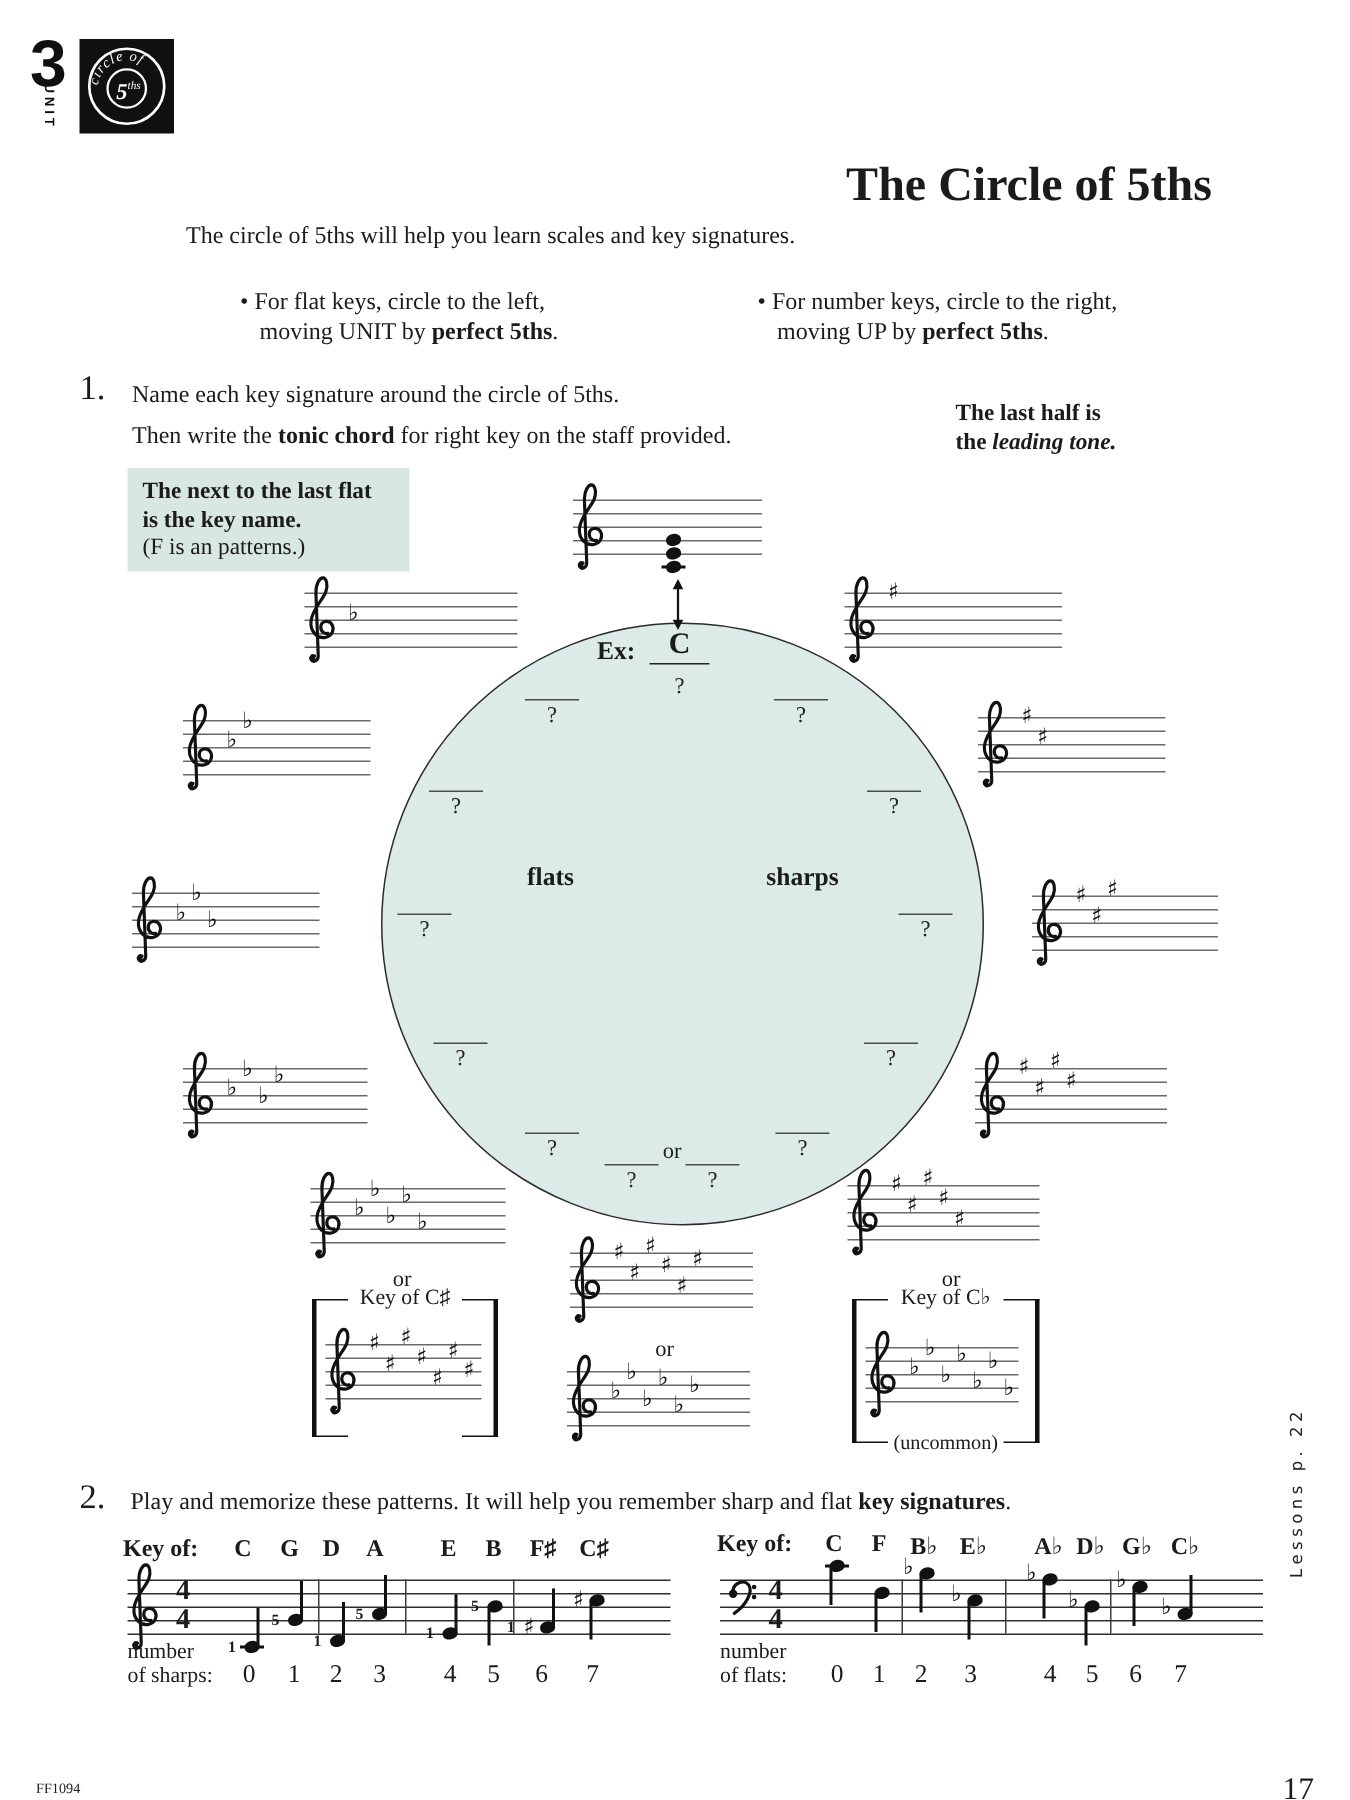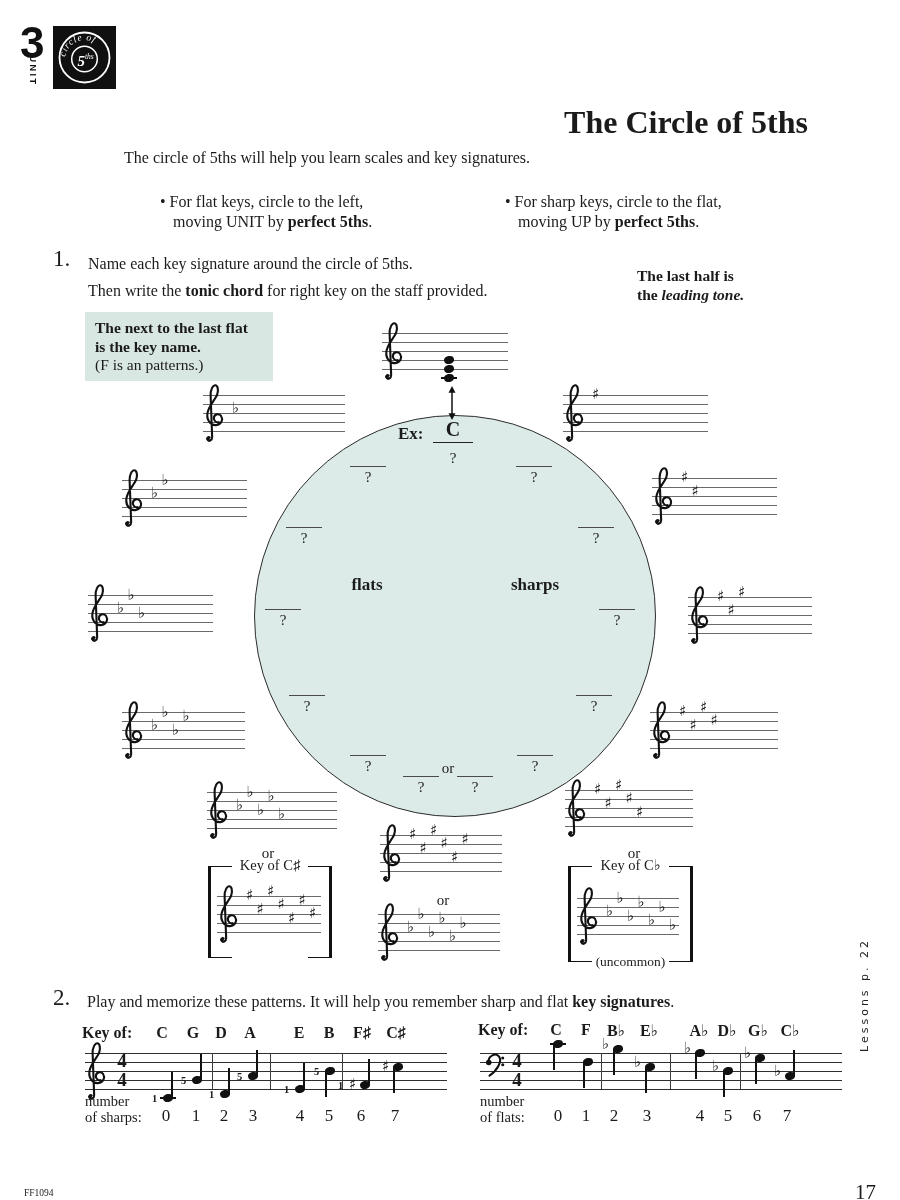--- a/index.html
+++ b/index.html
@@ -101,21 +101,21 @@
   </div>
 
   <div class="title">The Circle of 5ths</div>
   <div class="abs body-text" style="left:88px;top:148px;margin-left:36px;">The circle of 5ths will help you learn scales and key signatures.</div>
 
   <div class="abs body-text" style="left:160px;top:192px;">
     <div><span>•</span> <span>For flat keys, circle to the left,</span></div>
     <div style="padding-left:13px;"><span>moving UNIT by </span><span class="b">perfect 5ths</span><span>.</span></div>
   </div>
   <div class="abs body-text" style="left:505px;top:192px;">
-    <div><span>•</span> <span>For sharp keys, circle to the flat,</span></div>
+    <div><span>•</span> <span>For number keys, circle to the right,</span></div>
     <div style="padding-left:13px;"><span>moving UP by </span><span class="b">perfect 5ths</span><span>.</span></div>
   </div>
 
   <div class="item-number" style="left:53px;top:246px;">1.</div>
   <div class="abs body-text" style="left:88px;top:254px;">Name each key signature around the circle of 5ths.</div>
   <div class="abs body-text" style="left:88px;top:281px;">
     <span>Then write the </span><span class="b">tonic chord</span><span> for right key on the staff provided.</span>
   </div>
 
   <div class="tip" style="left:637px;top:266px;">

